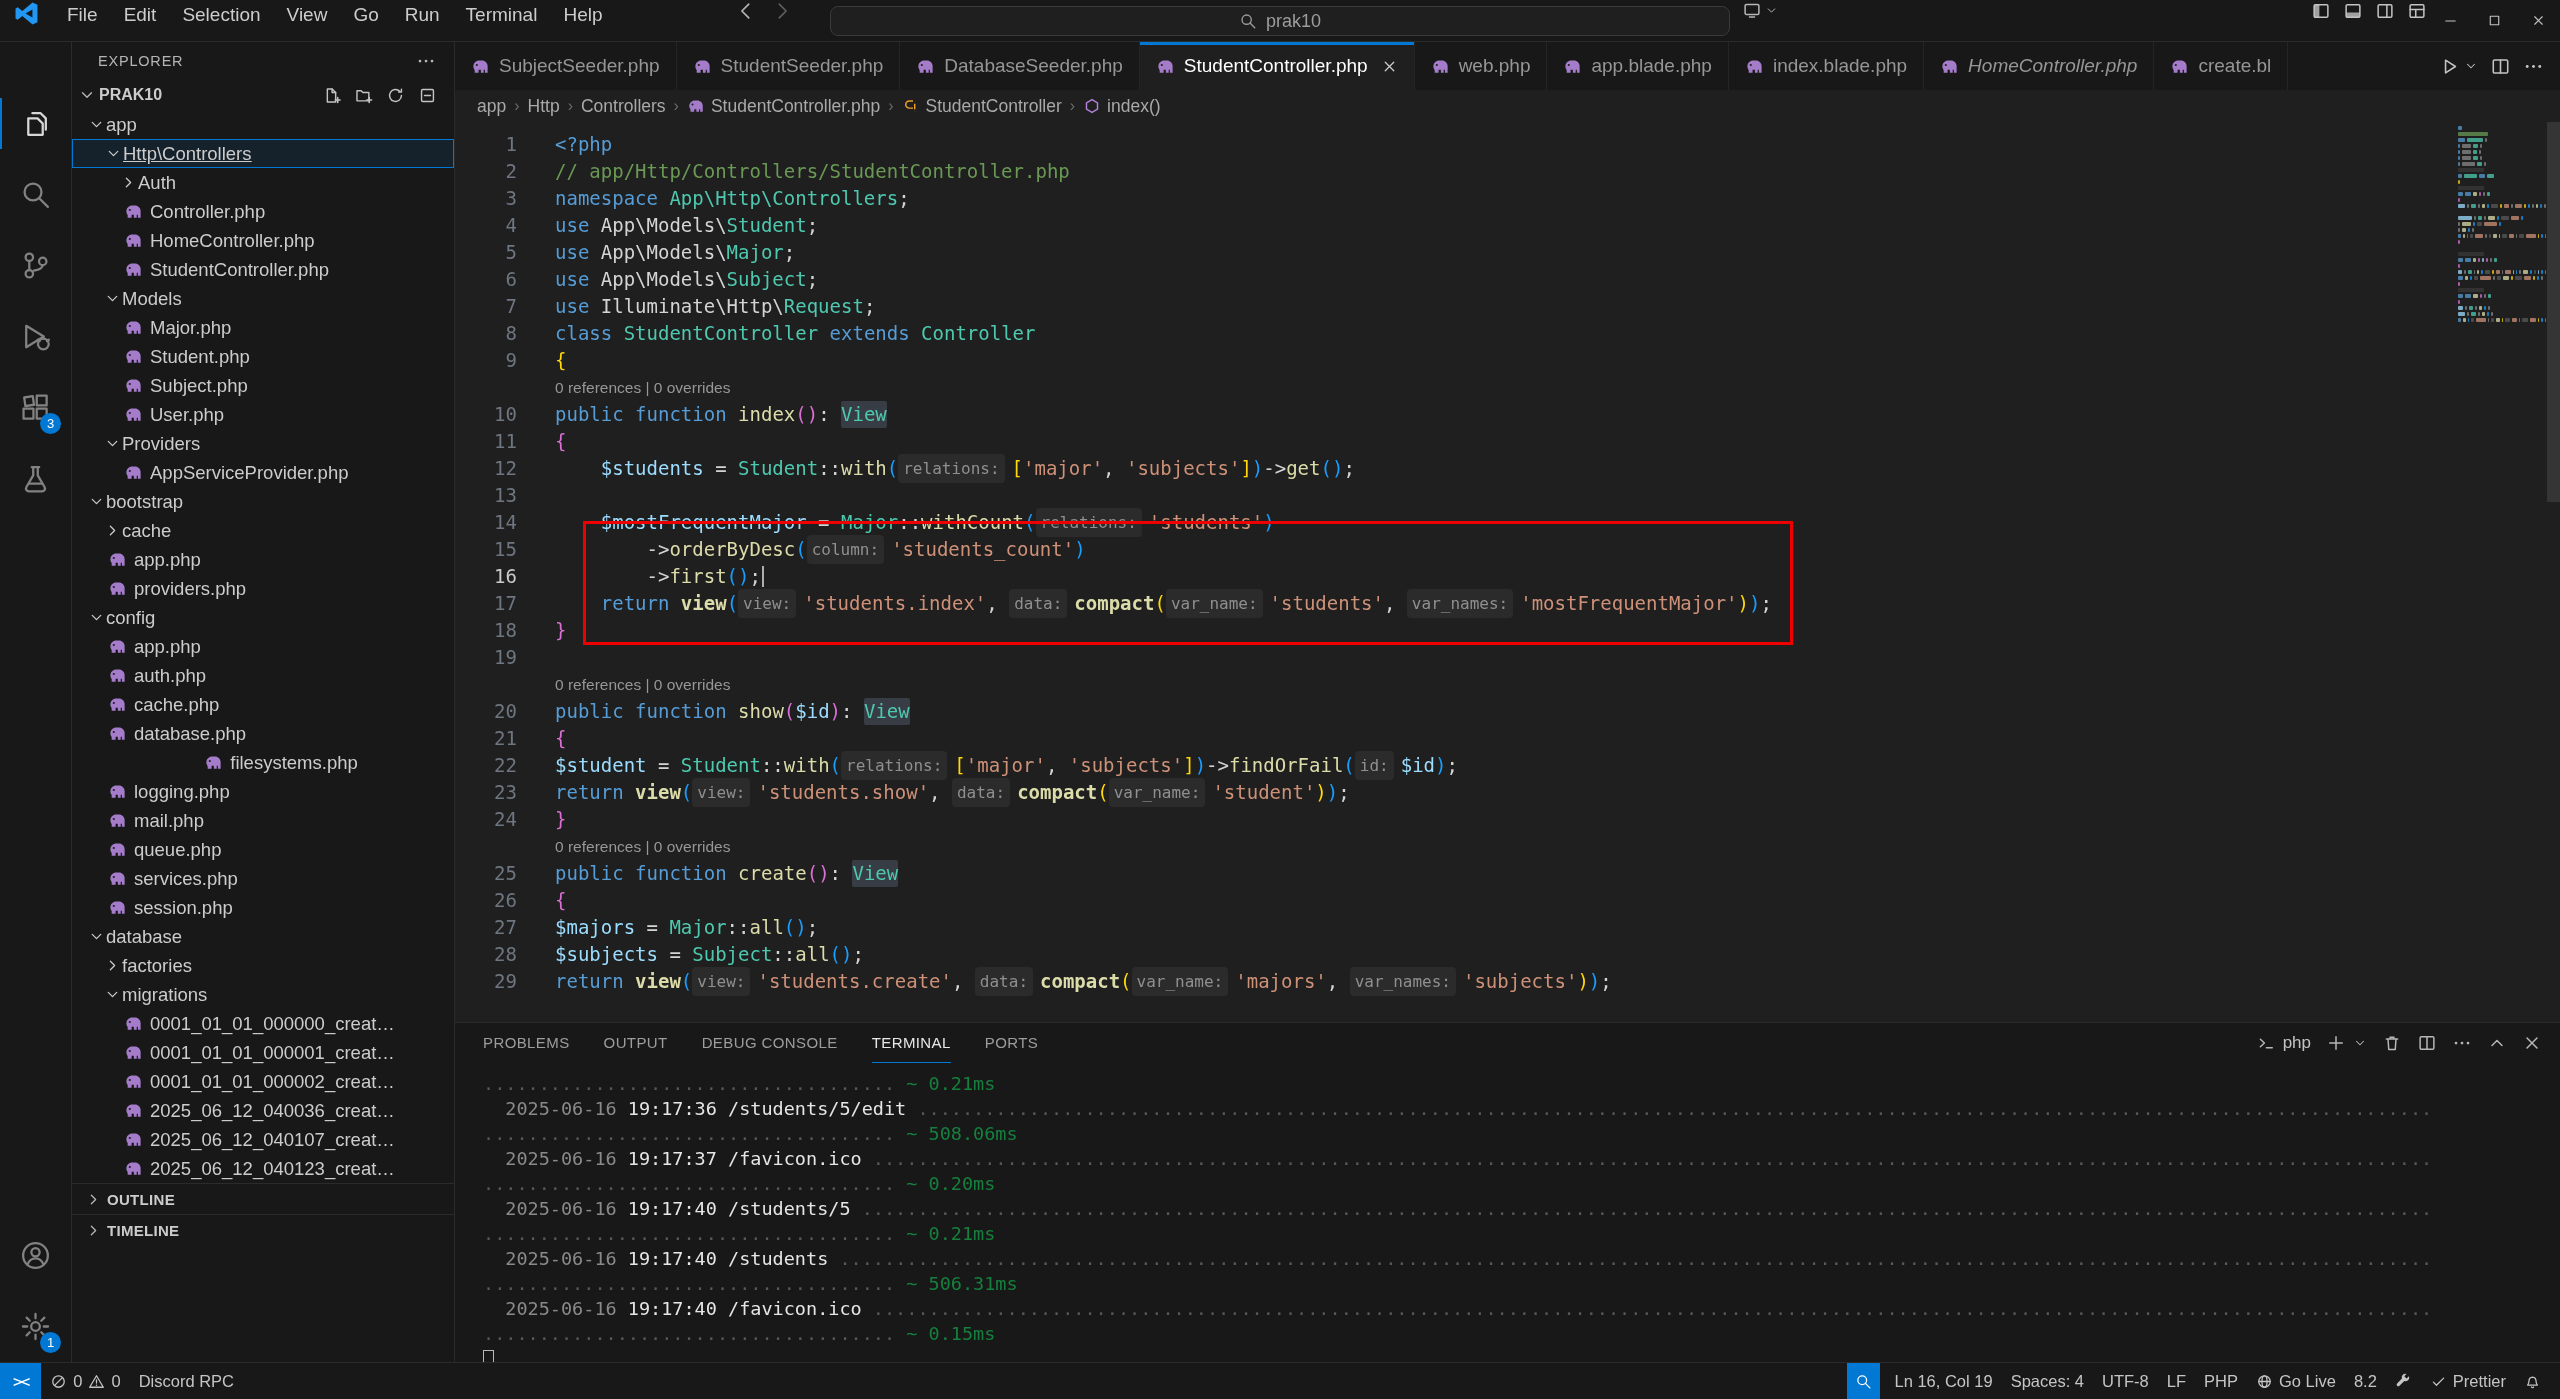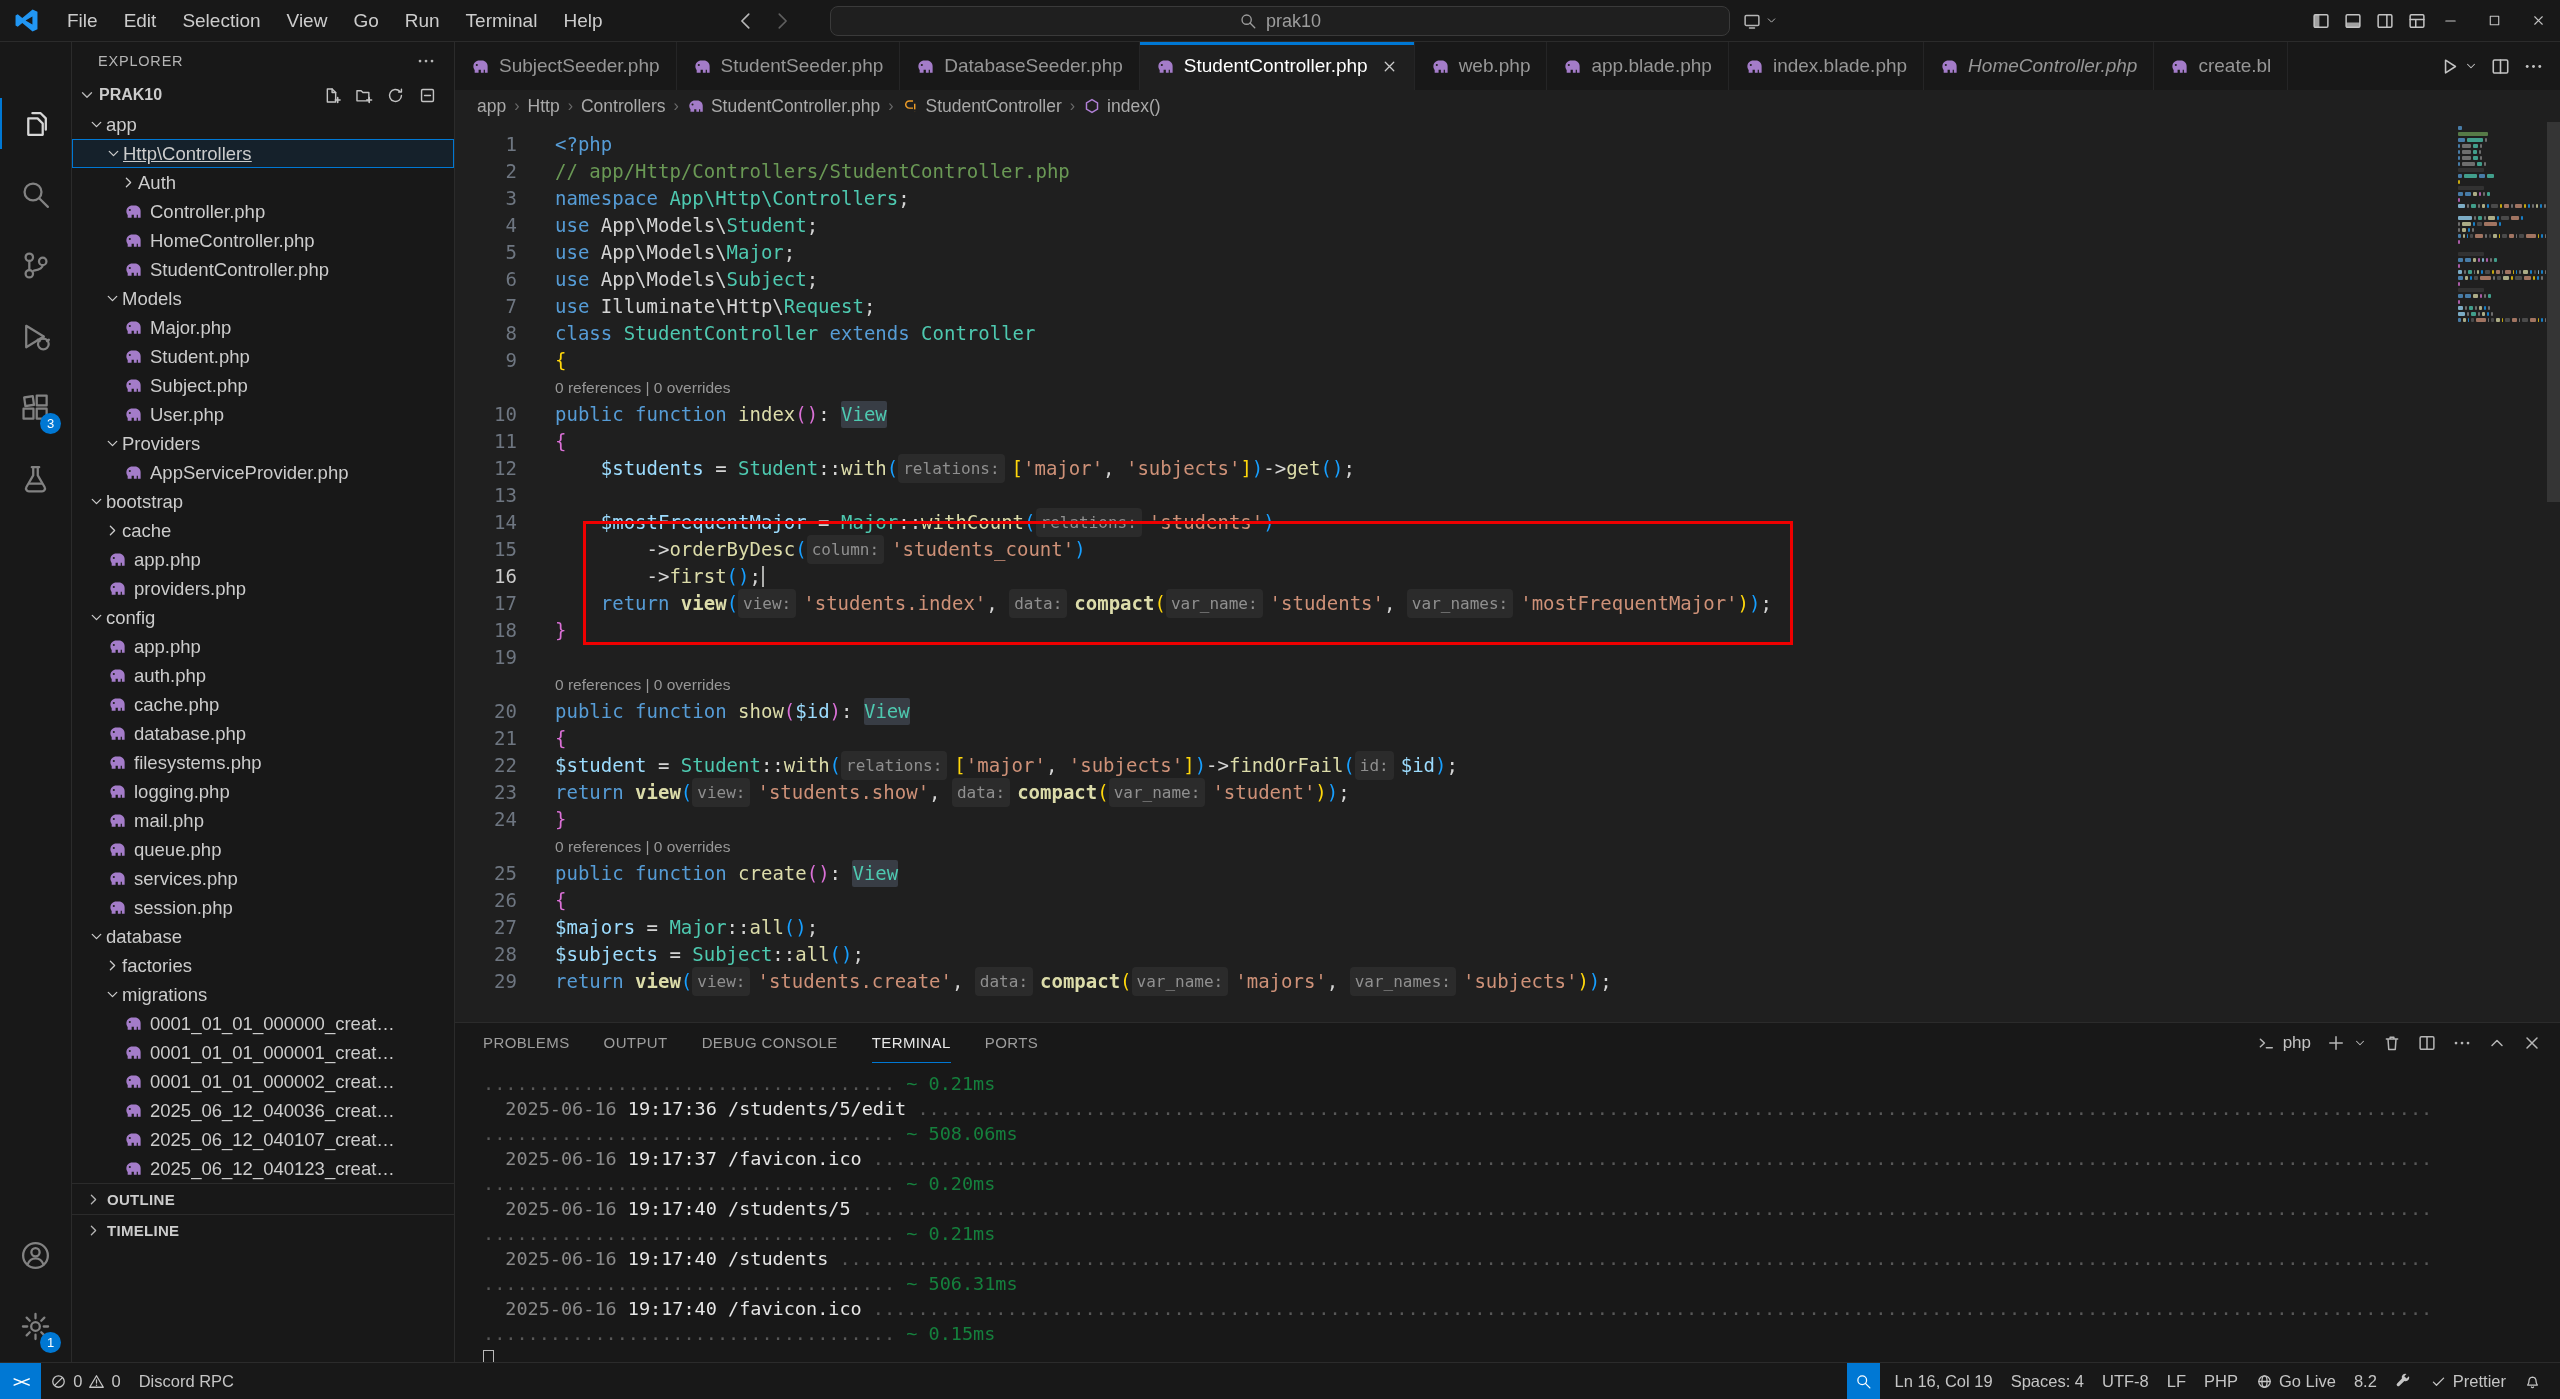--- a/index.html
+++ b/index.html
@@ -3,21 +3,21 @@
 <meta charset="utf-8">
 <style>
   html,body{margin:0;padding:0;width:2560px;height:1399px;overflow:hidden;background:#1f1f1f;
     font-family:"Liberation Sans",sans-serif;color:#cccccc;-webkit-font-smoothing:antialiased;}
   *{box-sizing:border-box;}
   svg{display:block;}
   .ic{display:inline-flex;align-items:center;justify-content:center;color:#b6b6b6;}
   .ic svg{width:100%;height:100%;stroke:currentColor;fill:none;stroke-width:1.2;stroke-linecap:round;stroke-linejoin:round;}
 
   
-  .titlebar{height:42px;background:#181818;border-bottom:1px solid #2b2b2b;display:flex;align-items:center;position:relative;}
+  .titlebar{height:42px;background:#181818;border-bottom:1px solid #2b2b2b;display:flex;align-items:flex-start;position:relative;}
   .vslogo{width:27px;height:27px;margin:0 14px 0 13px;}
   .menus{display:flex;font-size:19px;color:#cccccc;}
   .menu{padding:4px 13px;border-radius:6px;cursor:default;}
   .navarrows{position:absolute;left:735px;display:flex;gap:14px;}
   .navarrows .ic{width:22px;height:22px;}
   .nav-fwd{color:#5f5f5f;}
   .cmdcenter{position:absolute;left:50%;top:6px;transform:translateX(-50%);width:900px;height:30px;background:#1f1f1f;
     border:1px solid #3a3a3a;border-radius:8px;display:flex;align-items:center;justify-content:center;gap:9px;
     color:#9d9d9d;font-size:18px;}
   .cmdcenter .ic{width:18px;height:18px;color:#9d9d9d;}
@@ -556,21 +556,21 @@
         </div>
         <div class="trow" style="padding-left: 36px;">
           <span class="ficon">
             <svg viewBox="0 0 16 16">
               <path fill="#a47cc9" stroke="none" d="M3.1 13.2v-2.3C2.4 10.1 2 9.1 2 8c0-2.8 2.2-5 5-5h2.2c2.7 0 4.8 2.1 4.8 4.8v5.4h-2.3v-2.4h-1v2.4H8.3v-2.4H6.4v2.4H3.1z"></path>
               <circle cx="4.9" cy="6.7" r=".9" fill="#1f1f1f" stroke="none"></circle>
             </svg>
           </span>
           <span class="lbl">database.php</span>
         </div>
-        <div class="trow" style="padding-left: 36px;">
+        <div class="trow" style="padding-left: 36px; justify-content: center;">
           <span class="ficon">
             <svg viewBox="0 0 16 16">
               <path fill="#a47cc9" stroke="none" d="M3.1 13.2v-2.3C2.4 10.1 2 9.1 2 8c0-2.8 2.2-5 5-5h2.2c2.7 0 4.8 2.1 4.8 4.8v5.4h-2.3v-2.4h-1v2.4H8.3v-2.4H6.4v2.4H3.1z"></path>
               <circle cx="4.9" cy="6.7" r=".9" fill="#1f1f1f" stroke="none"></circle>
             </svg>
           </span>
           <span class="lbl">filesystems.php</span>
         </div>
         <div class="trow" style="padding-left: 36px;">
           <span class="ficon">

